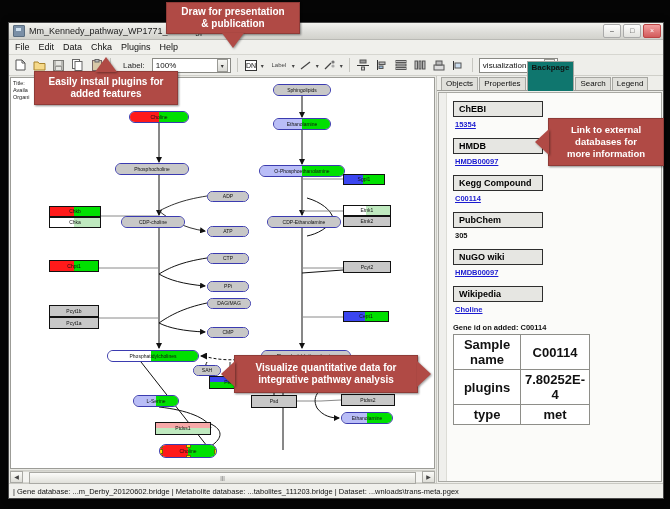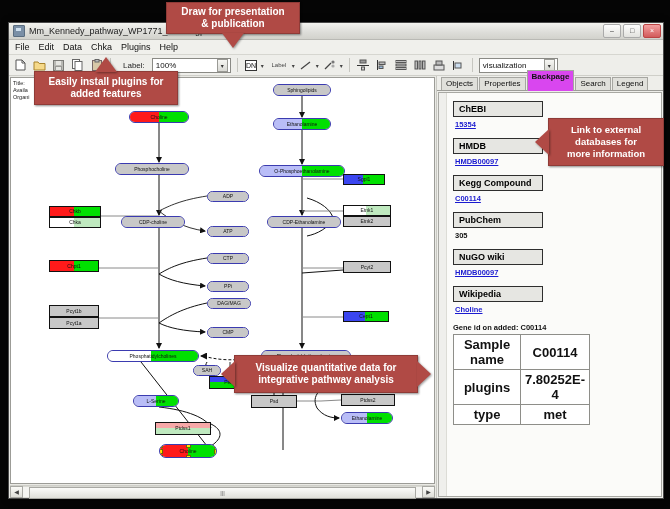--- a/index.html
+++ b/index.html
@@ -114,21 +114,21 @@
     flex:0 0 226px;display:flex;flex-direction:column;background:#eeeeea;min-width:0;
   }
   .tabstrip{
     height:14px;flex:0 0 14px;display:flex;align-items:flex-end;
     padding-left:4px;gap:1px;border-bottom:1px solid #9d9d98;background:#eeeeea;
   }
   .tab{
     font-size:8px;padding:1px 4px 1px 4px;background:#e0e0db;
     border:1px solid #a6a6a1;border-bottom:none;color:#111;line-height:10px;
   }
-  .tab.active{background:#d946ef;position:relative;top:1px;padding-bottom:9px;font-weight:bold;margin-top:47px;}
+  .tab.active{background:#0f766e;position:relative;top:1px;padding-bottom:18px;font-weight:bold;margin-top:47px;}
   .side-scroll{
     flex:1 1 auto;background:#fbfbf9;border:1px solid #a8a8a3;margin:1px;
     position:relative;overflow:hidden;display:flex;
   }
   .side-gutter{
     flex:0 0 7px;background:#efefec;border-right:1px solid #dcdcd6;
   }
   .side-content{flex:1 1 auto;padding:8px 6px 4px 6px;position:relative;}
 
   .db-head{
@@ -648,20 +648,23 @@
                     <td class="k">type</td>
                     <td class="v">met</td>
                   </tr>
                 </tbody>
             </table>
           </div>
         </div>
       </div>
     </div>
 
+    <div class="statusbar">
+      <span>| Gene database: ...m_Derby_20120602.bridge | Metabolite database: ...tabolites_111203.bridge | Dataset: ...wnloads\trans-meta.pgex</span>
+    </div>
   </div>
 
   <div id="callouts">
       <div class="callout" style="left: 166px; top: 2px; width: 134px; height: 32px; font-size: 10px;">
         <span style="white-space: pre-line;">Draw for presentation
 &amp; publication</span>
       </div>
       <div class="arrow-d" style="left: 222px; top: 33px;"></div>
       <div class="callout" style="left: 34px; top: 71px; width: 144px; height: 34px; font-size: 10px;">
         <span style="white-space: pre-line;">Easily install plugins for

